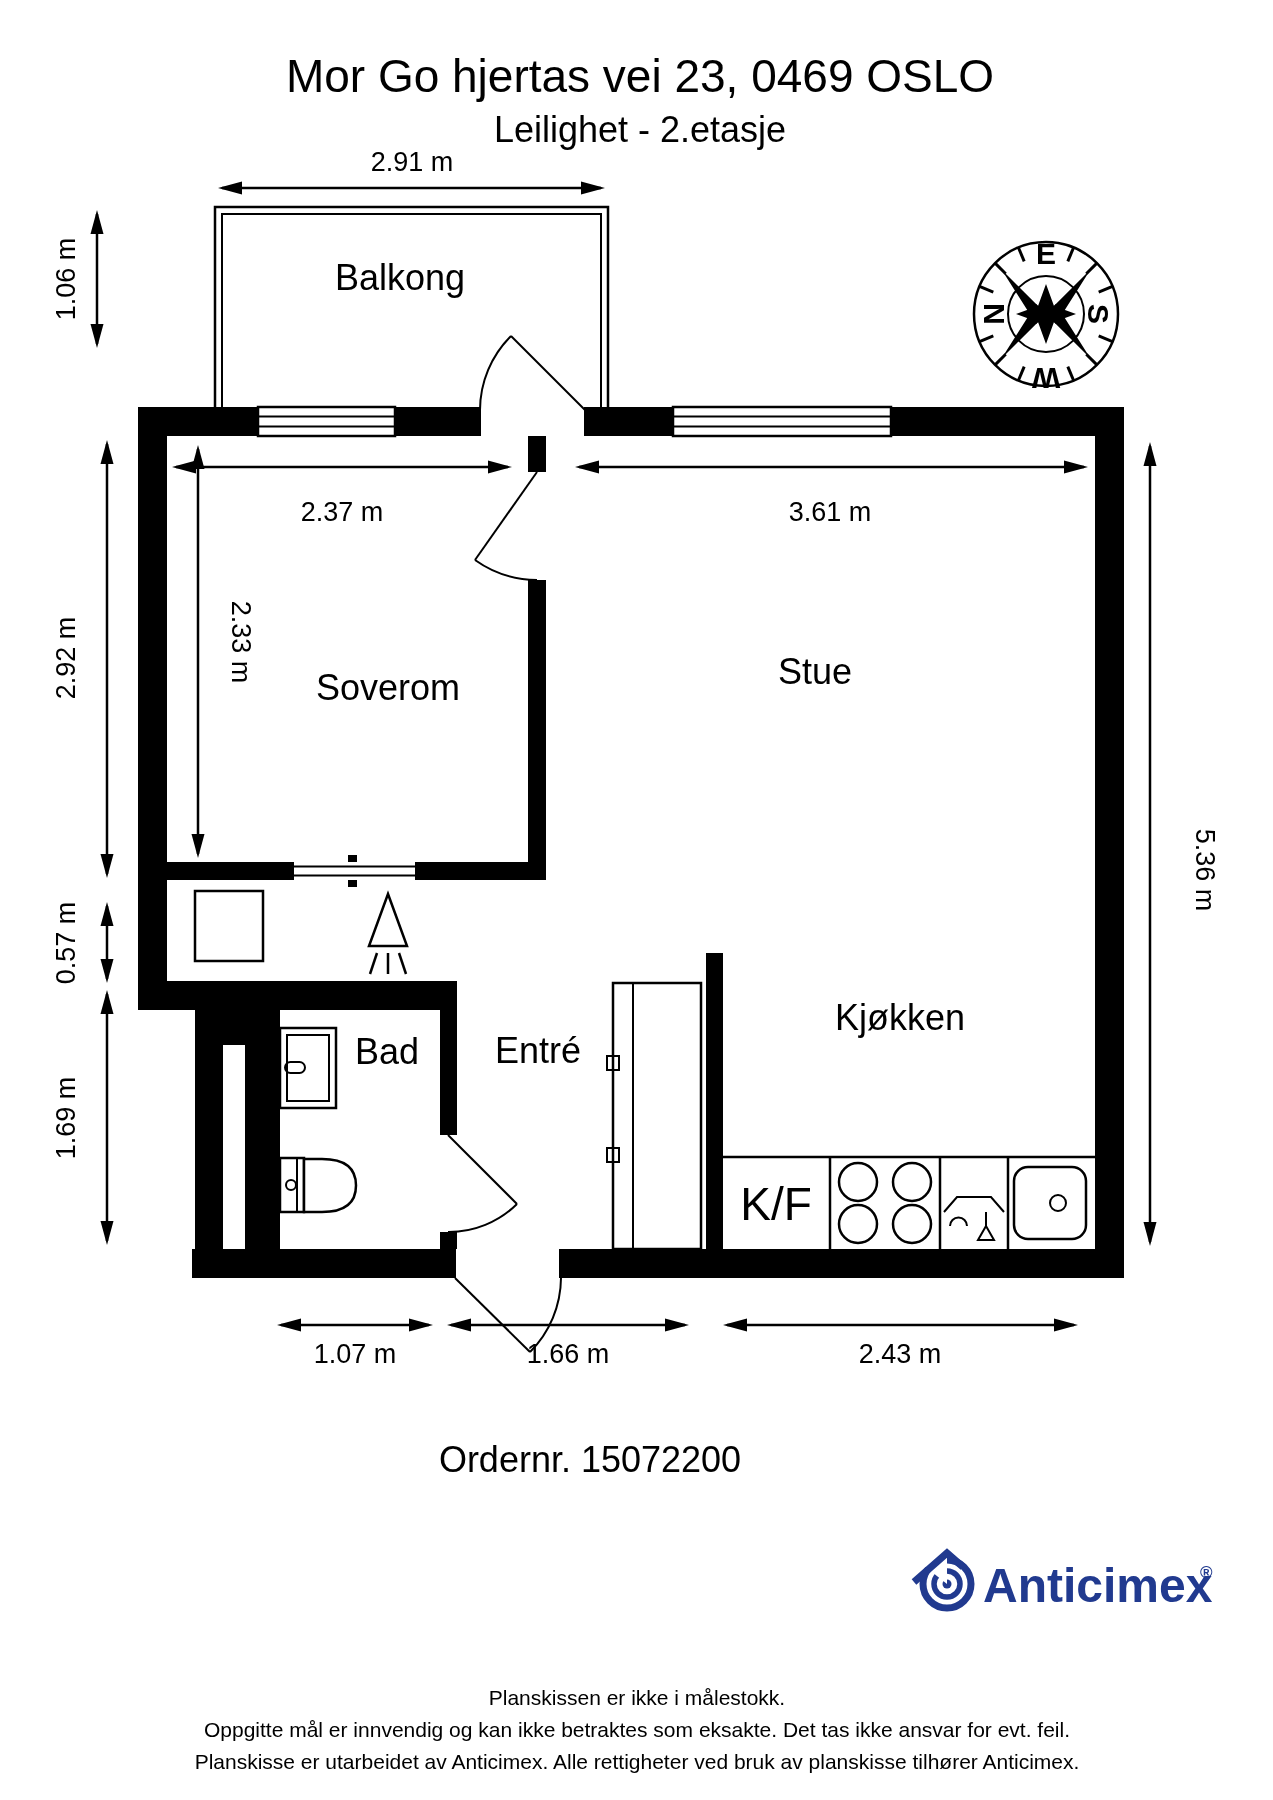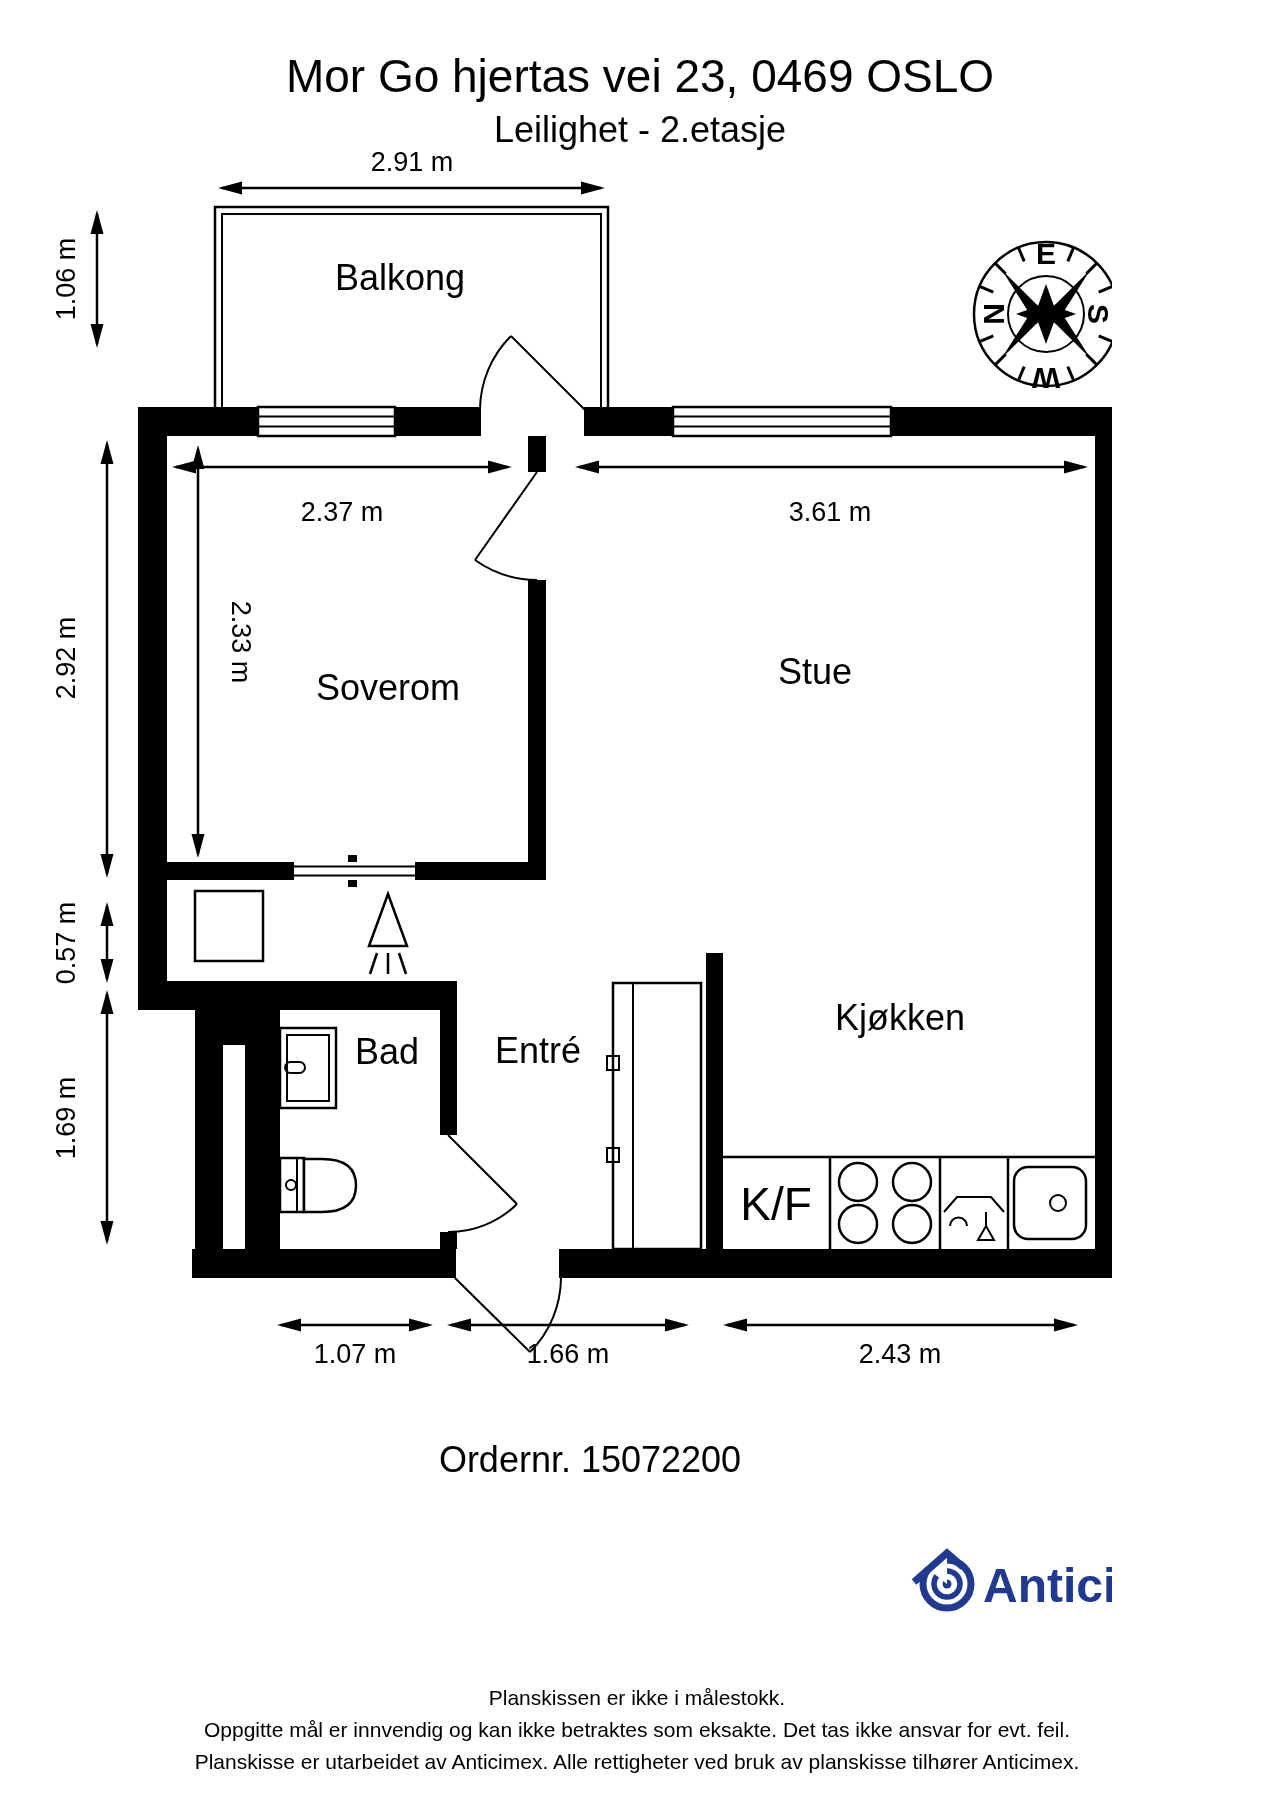--- a/index.html
+++ b/index.html
@@ -1,16 +1,16 @@
 <!DOCTYPE html>
 <html><head>
 <meta charset="utf-8">
 <style>
   html,body{margin:0;padding:0;background:#ffffff;}
-  .page{position:relative;width:1112px;height:1800px;background:#fff;overflow:hidden;
+  .page{position:relative;width:1273px;height:1800px;background:#fff;overflow:hidden;
         font-family:"Liberation Sans", sans-serif;}
   svg{position:absolute;left:0;top:0;}
   svg text{font-family:"Liberation Sans", sans-serif;fill:#000;}
   .t-title{font-size:46px;}
   .t-sub{font-size:36px;}
   .t-room{font-size:36px;}
   .t-kf{font-size:46px;}
   .t-dim{font-size:27px;}
   .t-order{font-size:36px;}
   .t-foot{font-size:21px;}

